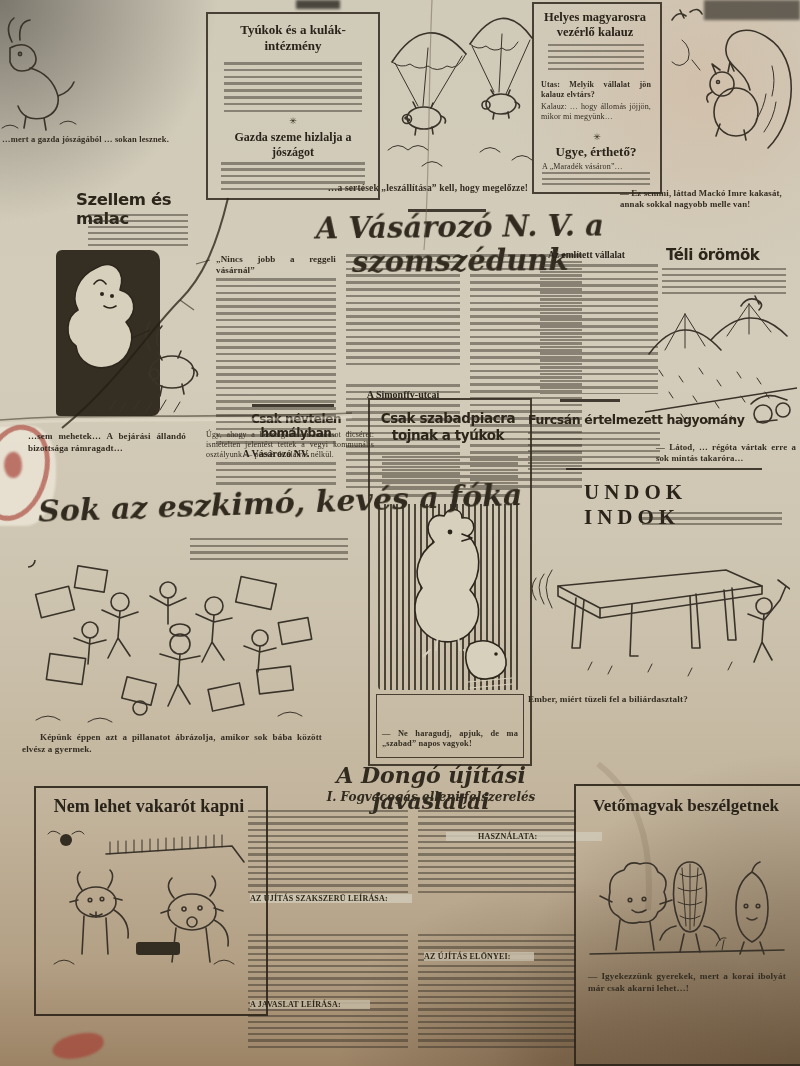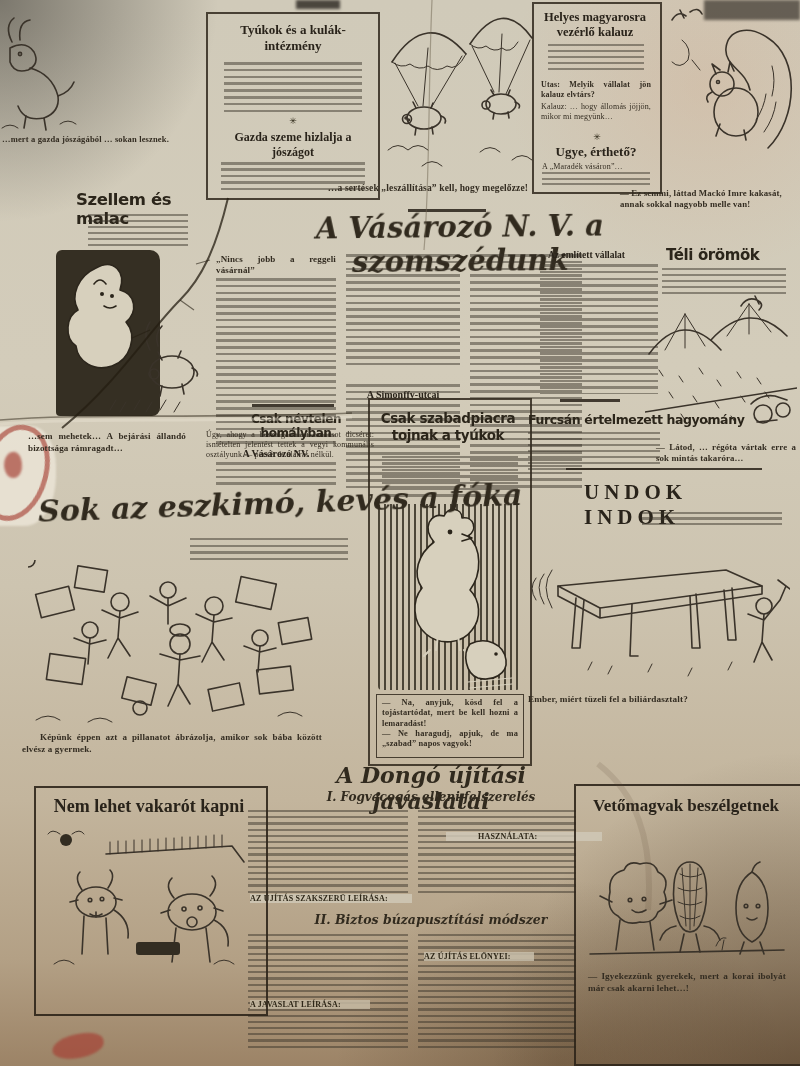--- a/index.html
+++ b/index.html
@@ -177,21 +177,20 @@
         <path class="fill-light" d="M56,38 C44,24 52,8 66,12 C70,2 84,4 84,14 C96,12 100,26 90,32 C104,44 104,70 92,86 C102,96 104,114 94,126 C84,140 62,142 48,130 C34,118 34,96 44,84 C34,70 40,50 56,38 Z"></path>
         <circle cx="72" cy="28" r="2.4" style="fill:#2a241a;stroke:none;"></circle>
         <path d="M84,30 l10,4 l-10,3" style="stroke:#2a241a;"></path>
         <path d="M60,132 l-2,14 M80,132 l2,14 M52,146 l-6,6 M86,146 l6,6" style="stroke:#d7d0bd;stroke-width:2;"></path>
         <path class="fill-light" d="M92,140 C108,132 126,140 128,156 C130,170 114,178 100,174 C88,170 84,150 92,140 Z"></path>
         <circle cx="118" cy="150" r="1.8" style="fill:#2a241a;stroke:none;"></circle>
         <path class="thin" d="M90,178 l44,-4 M92,184 l42,-4" style="stroke:#d7d0bd;"></path>
       </svg>
     </div>
     <div class="abs" style="left:6px;top:294px;width:146px;height:62px;border:1.5px solid rgba(48,40,28,.85);">
-      <div class="abs cap just" style="left:5px;top:3px;width:136px;font-size:8.4px;line-height:1.22;">— Na, anyjuk, kösd fel a tojástartódat, mert be kell hozni a lemaradást!</div>
       <div class="abs cap just" style="left:5px;top:34px;width:136px;font-size:8.4px;line-height:1.22;">— Ne haragudj, apjuk, de ma „szabad” napos vagyok!</div>
     </div>
   </div>
 
   <div class="abs hlbrush" style="left:528px;top:412px;width:240px;font-size:12.5px;">Furcsán értelmezett hagyomány</div>
   <div class="tx" style="left:528px;top:432px;width:132px;height:42px;--p:6px;--t:2.3px;"></div>
 
   <div class="abs script" style="left:38px;top:488px;width:330px;font-size:30px;transform:rotate(-2deg);white-space:nowrap;">Sok az eszkimó, kevés a fóka</div>
   <div class="tx" style="left:190px;top:538px;width:158px;height:22px;--p:6.6px;--t:2.4px;"></div>
   <div class="abs" style="left:28px;top:560px;width:306px;height:166px;">
@@ -239,21 +238,20 @@
     </svg>
   </div>
   <div class="abs cap" style="left:528px;top:694px;width:262px;font-size:9.2px;line-height:1.3;">Ember, miért tüzeli fel a biliárdasztalt?</div>
 
   <div class="abs script ctr" style="left:278px;top:762px;width:306px;font-size:22px;">A Dongó újítási javaslatai</div>
   <div class="abs script ctr" style="left:298px;top:790px;width:266px;font-size:12px;">I. Fogvacogás elleni felszerelés</div>
   <div class="tx" style="left:248px;top:810px;width:160px;height:84px;--p:6.2px;--t:2.3px;"></div>
   <div class="tx" style="left:418px;top:810px;width:158px;height:84px;--p:6.2px;--t:2.3px;"></div>
   <div class="abs smallcaps" style="left:446px;top:832px;width:124px;background:rgba(207,200,182,.85);padding-left:32px;">HASZNÁLATA:</div>
   <div class="abs smallcaps" style="left:250px;top:894px;width:162px;background:rgba(207,200,182,.85);">AZ ÚJÍTÁS SZAKSZERŰ LEÍRÁSA:</div>
-  <div class="abs script ctr" style="left:298px;top:912px;width:266px;font-size:12.5px;">II. Biztos búzapusztítási módszer</div>
   <div class="tx" style="left:248px;top:934px;width:160px;height:118px;--p:6.2px;--t:2.3px;"></div>
   <div class="tx" style="left:418px;top:934px;width:158px;height:118px;--p:6.2px;--t:2.3px;"></div>
   <div class="abs smallcaps" style="left:424px;top:952px;width:110px;background:rgba(200,190,170,.85);">AZ ÚJÍTÁS ELŐNYEI:</div>
   <div class="abs smallcaps" style="left:250px;top:1000px;width:120px;background:rgba(196,184,162,.85);">A JAVASLAT LEÍRÁSA:</div>
 
   <div class="abs" style="left:34px;top:786px;width:230px;height:226px;border:2.5px solid rgba(45,37,26,.9);">
     <div class="abs hlserif ctr" style="left:8px;top:8px;width:210px;font-size:18px;">Nem lehet vakarót kapni</div>
     <div class="abs" style="left:8px;top:36px;width:212px;height:146px;">
       <svg class="sk" viewBox="0 0 212 146" width="212" height="146">
         <circle cx="22" cy="16" r="6" style="fill:#332d22;stroke:none;"></circle>

